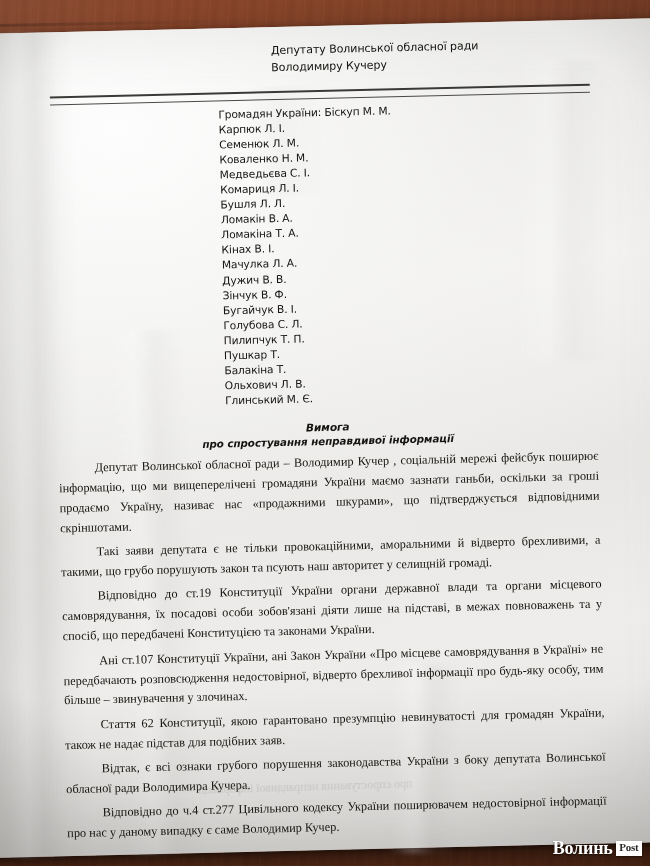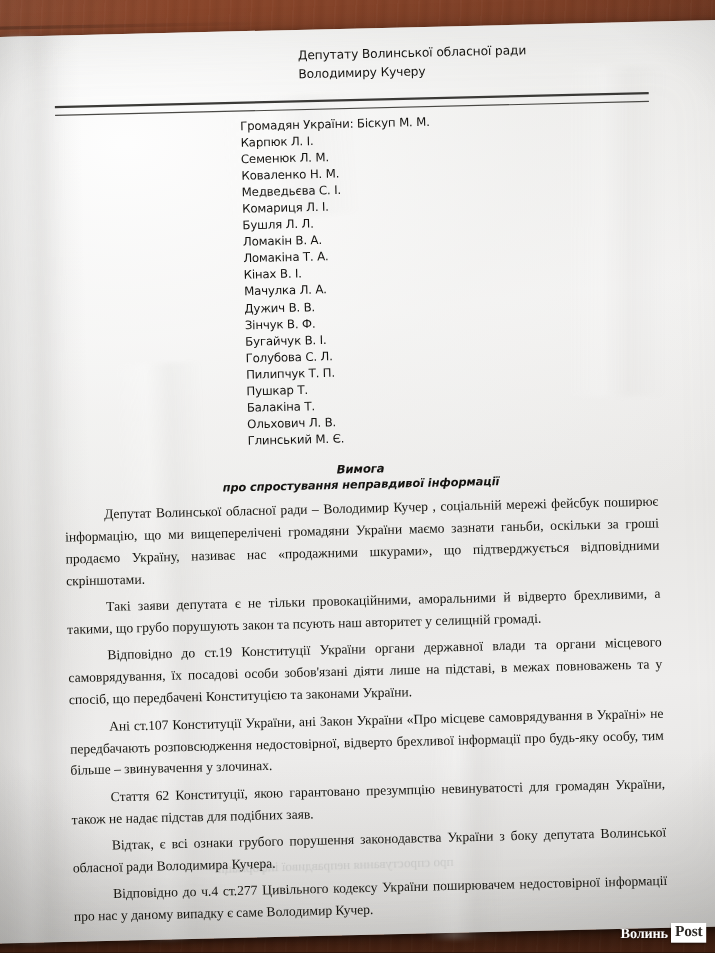--- a/index.html
+++ b/index.html
@@ -192,27 +192,27 @@
     display: flex;
     align-items: center;
     gap: 3px;
     font-family: "Liberation Serif", "DejaVu Serif", serif;
     font-weight: bold;
     line-height: 1;
     text-shadow: 0 1px 2px rgba(0,0,0,0.6);
   }
   #watermark .wm-volyn {
     color: #ffffff;
-    font-size: 13px;
+    font-size: 18px;
     letter-spacing: -0.2px;
   }
   #watermark .wm-post {
     background: #ffffff;
     color: #2d2a27;
-    font-size: 14px;
+    font-size: 11px;
     padding: 1.5px 3.5px 2.5px 3.5px;
     letter-spacing: -0.2px;
     box-shadow: 0 1px 2px rgba(0,0,0,0.45);
     text-shadow: none;
   }
 
   
   .vignette {
     position: absolute;
     inset: 0;

